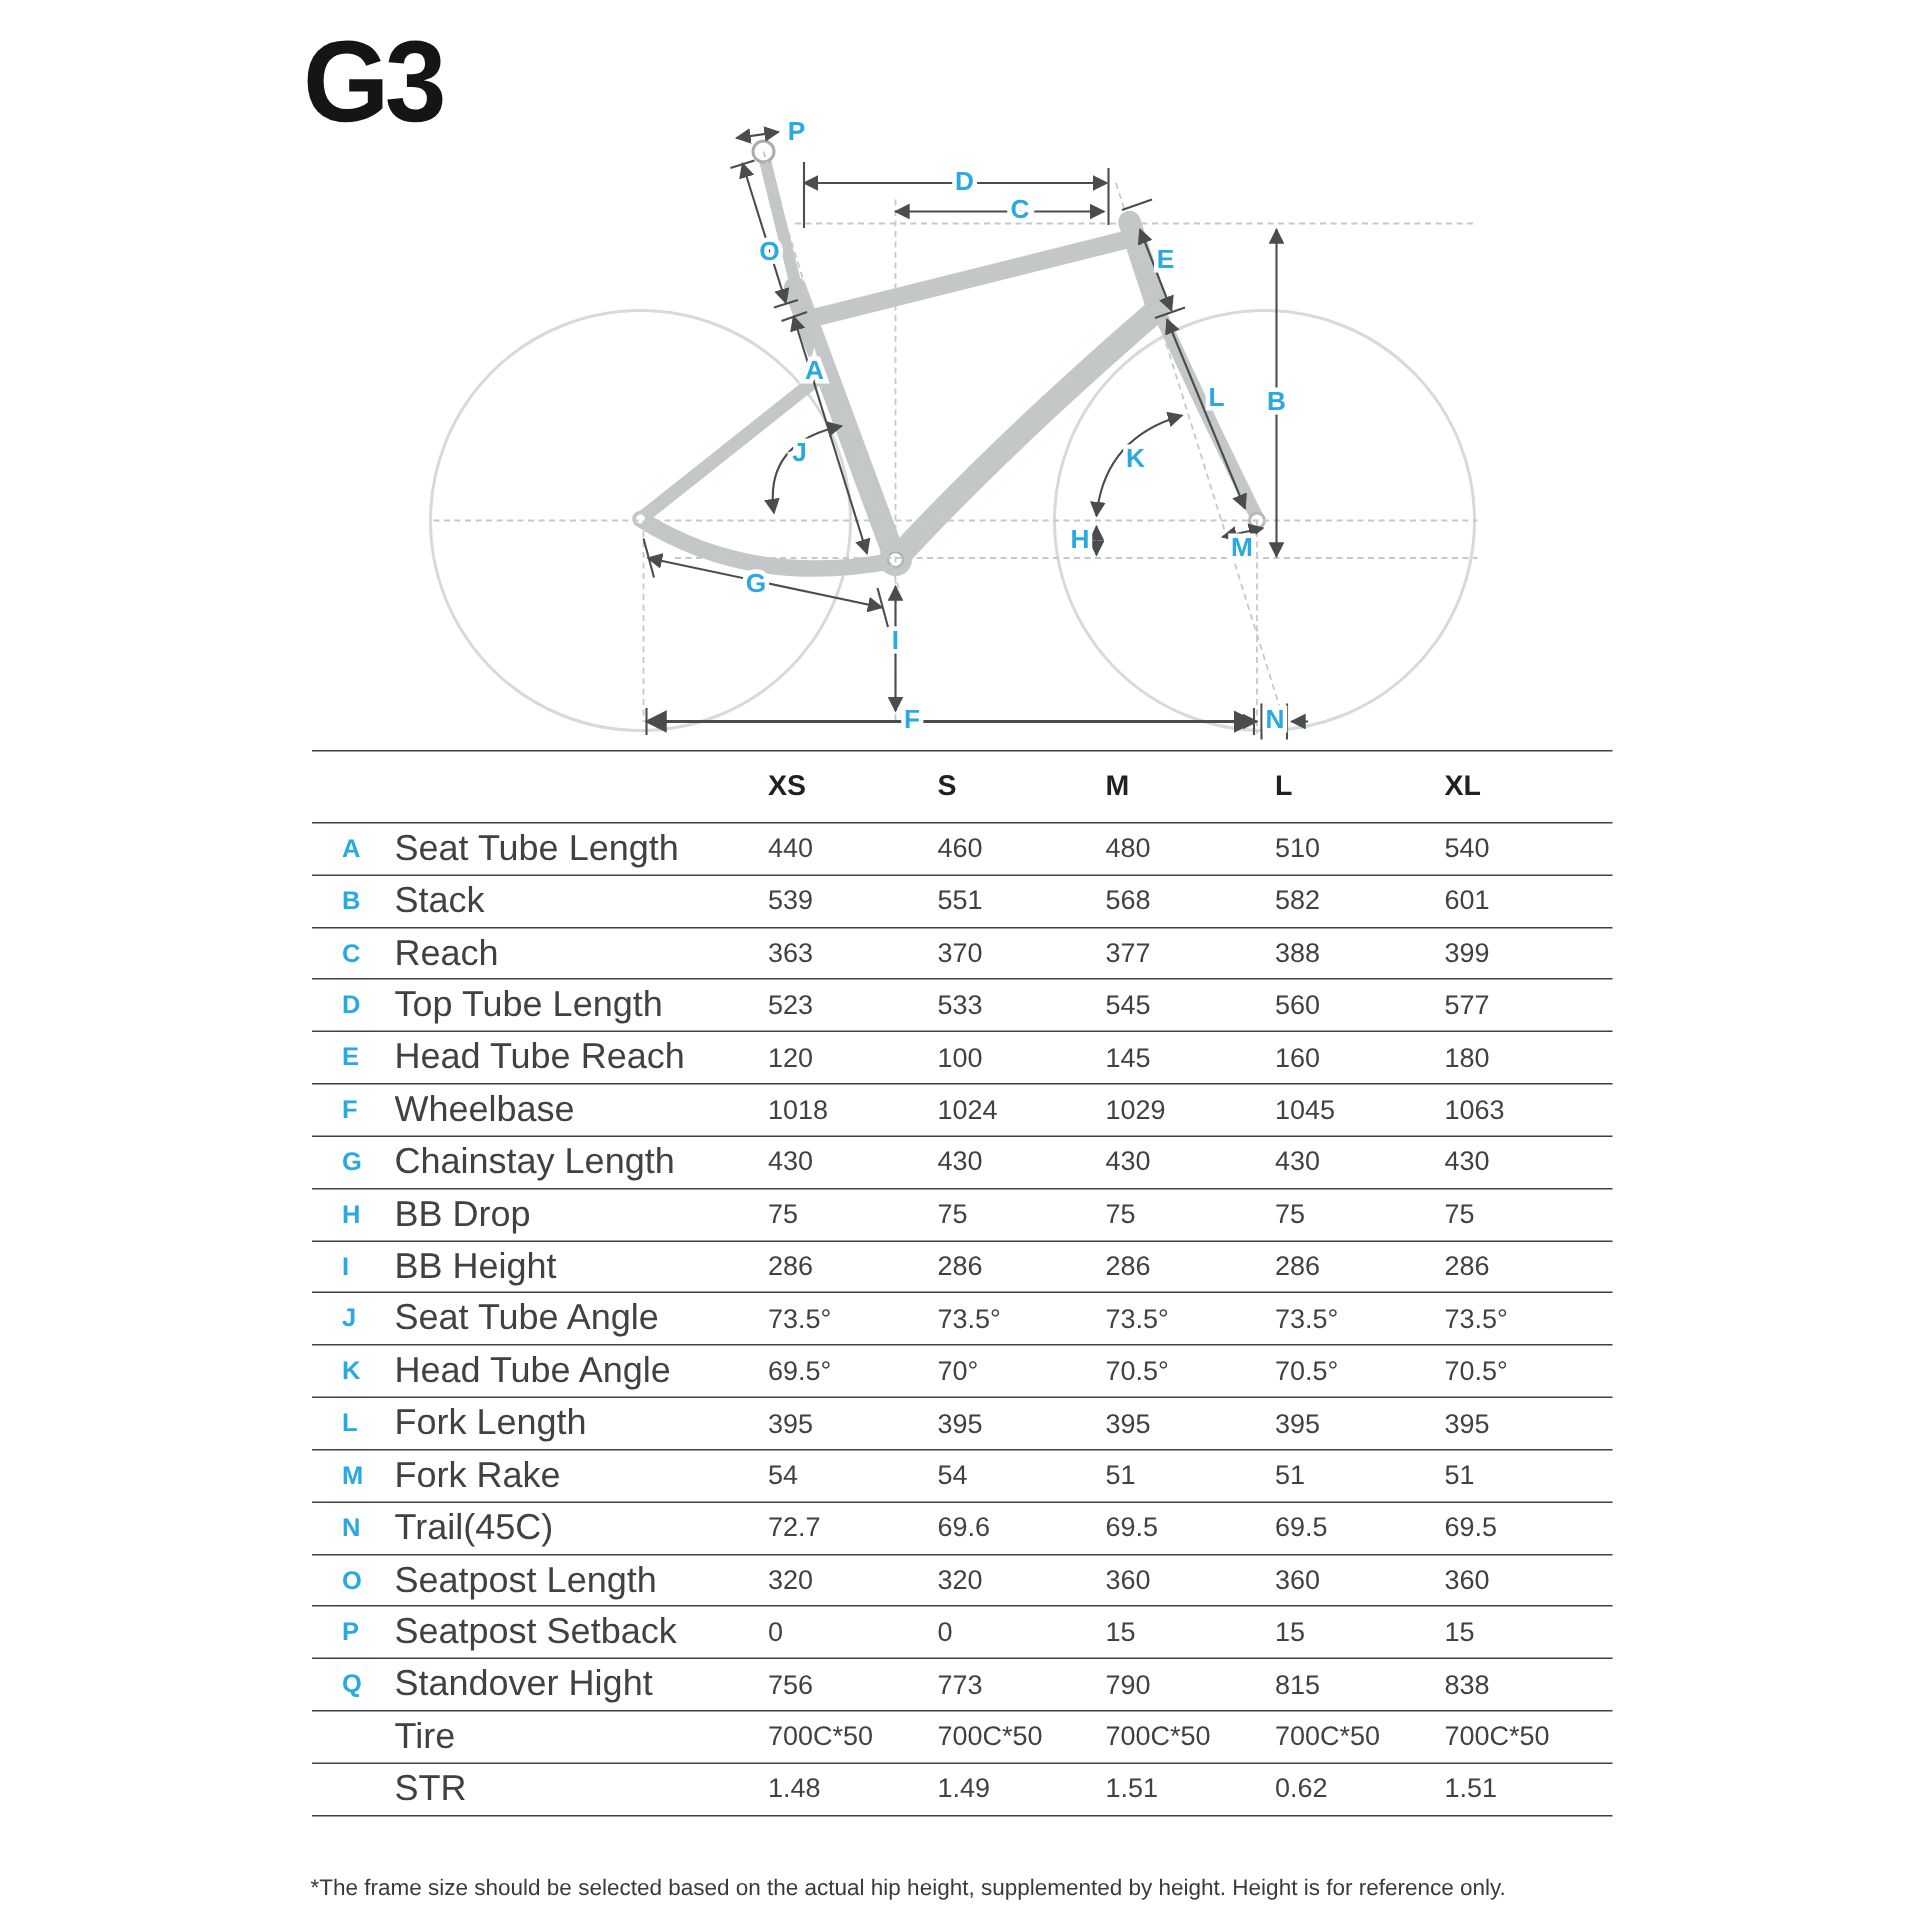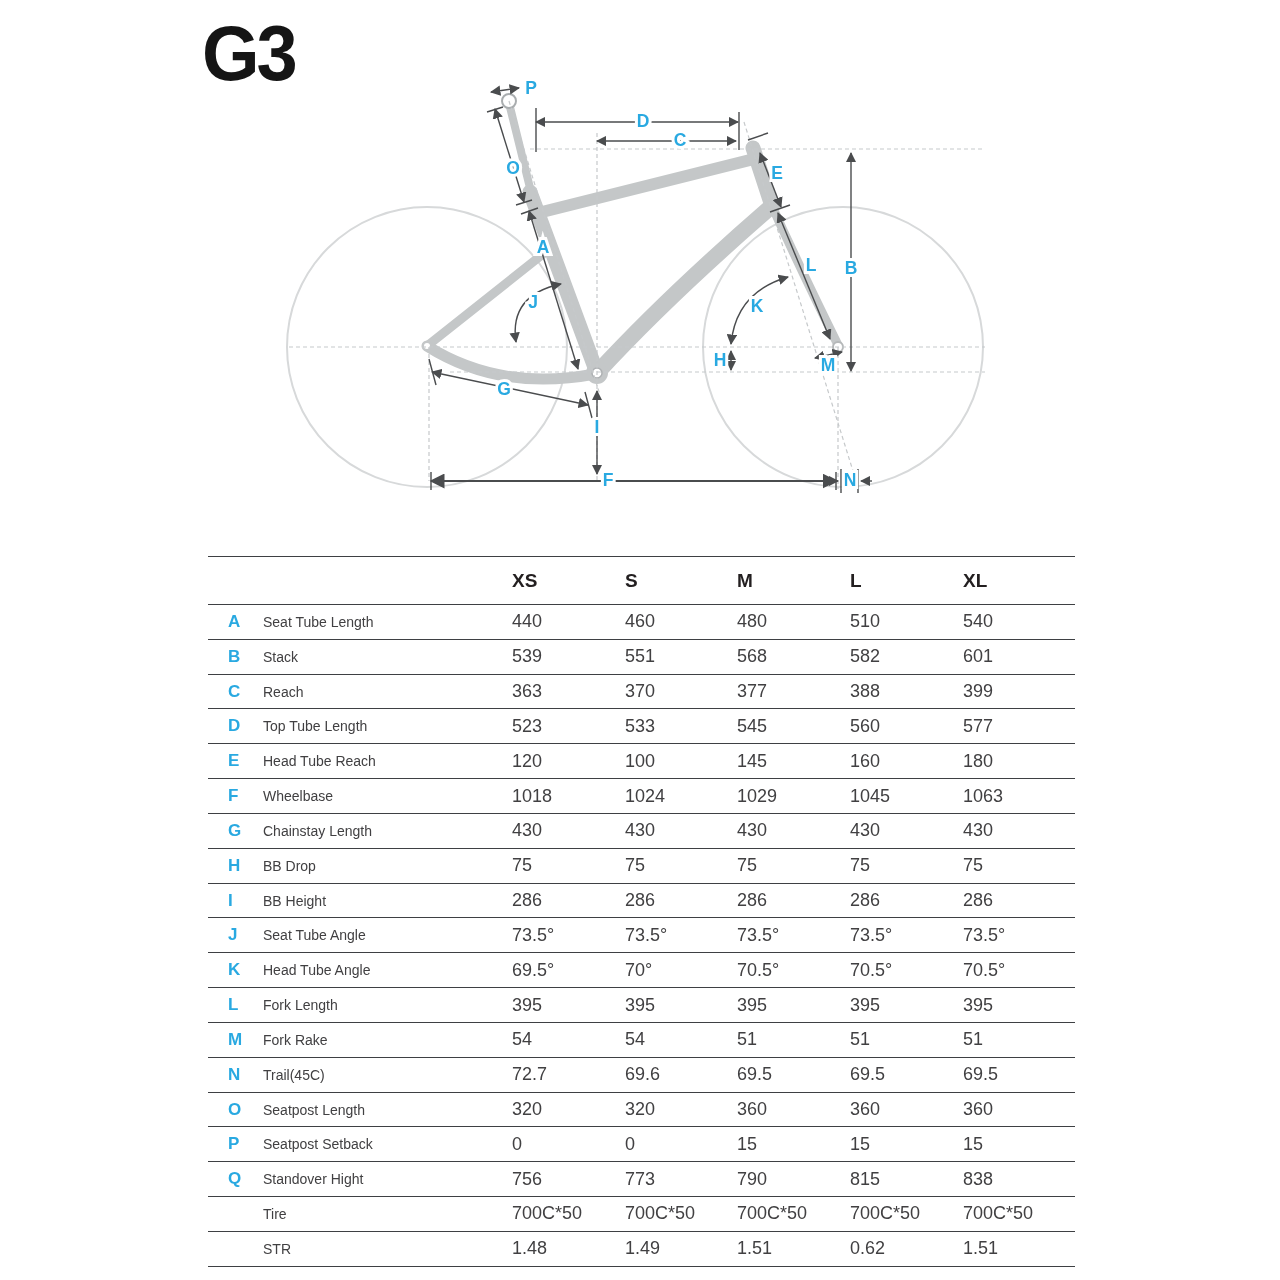--- a/index.html
+++ b/index.html
@@ -9,29 +9,29 @@
          font-weight:bold;letter-spacing:-3px;color:#151515;transform:scaleY(1.04);transform-origin:top left;}
   svg.diagram{position:absolute;left:0;top:0;}
   .wheel{stroke:#d7d9da;stroke-width:2;fill:none;}
   .tube{stroke:#c4c7c8;fill:none;stroke-linecap:round;}
   .dash{stroke:#c6c9cb;stroke-width:1.2;stroke-dasharray:4 3;fill:none;}
   .dim{stroke:#4a4c4e;stroke-width:1.4;fill:none;}
   .dimf{stroke:#4a4c4e;stroke-width:2;fill:none;}
   .tick{stroke:#4a4c4e;stroke-width:1.4;}
   .dlab{font:bold 17.5px "Liberation Sans",sans-serif;fill:#29a9e1;stroke:#ffffff;stroke-width:6px;
         paint-order:stroke;text-anchor:middle;dominant-baseline:middle;}
-  .gtable{position:absolute;left:208px;top:556px;width:867px;border-top:1.6px solid #3e4043;}
+  .gtable{position:absolute;left:208px;top:500px;width:867px;border-top:1.6px solid #3e4043;}
   .trow{display:grid;grid-template-columns:35px 249px 113px 112px 113px 113px 112px;
         padding-left:20px;height:34.84px;align-items:center;border-bottom:1.5px solid #3e4043;
         box-sizing:border-box;}
   .trow.thead{height:48px;border-bottom:1.6px solid #3e4043;}
   .cell{overflow:hidden;white-space:nowrap;}
   .col-h{color:#231f20;font-weight:bold;font-size:19px;}
   .letter{color:#29a9e1;font-weight:bold;font-size:17px;}
-  .label{color:#414042;font-size:14px;}
+  .label{color:#414042;font-size:24px;}
   .val{color:#414042;font-size:18px;}
   .footnote{position:absolute;left:207px;top:1250px;font-size:15px;color:#3a3a3c;}
 </style>
 </head>
 <body>
 
 <div class="page">
 
   <h1 class="title">G3</h1>
 
@@ -305,14 +305,15 @@
           <div class="cell label">STR</div>
           <div class="cell val">1.48</div>
           <div class="cell val">1.49</div>
           <div class="cell val">1.51</div>
           <div class="cell val">0.62</div>
           <div class="cell val">1.51</div>
         </div>
       </div>
   </div>
 
+  <div class="footnote">*The frame size should be selected based on the actual hip height, supplemented by height. Height is for reference only.</div>
 
 </div>
 
 </body></html>

